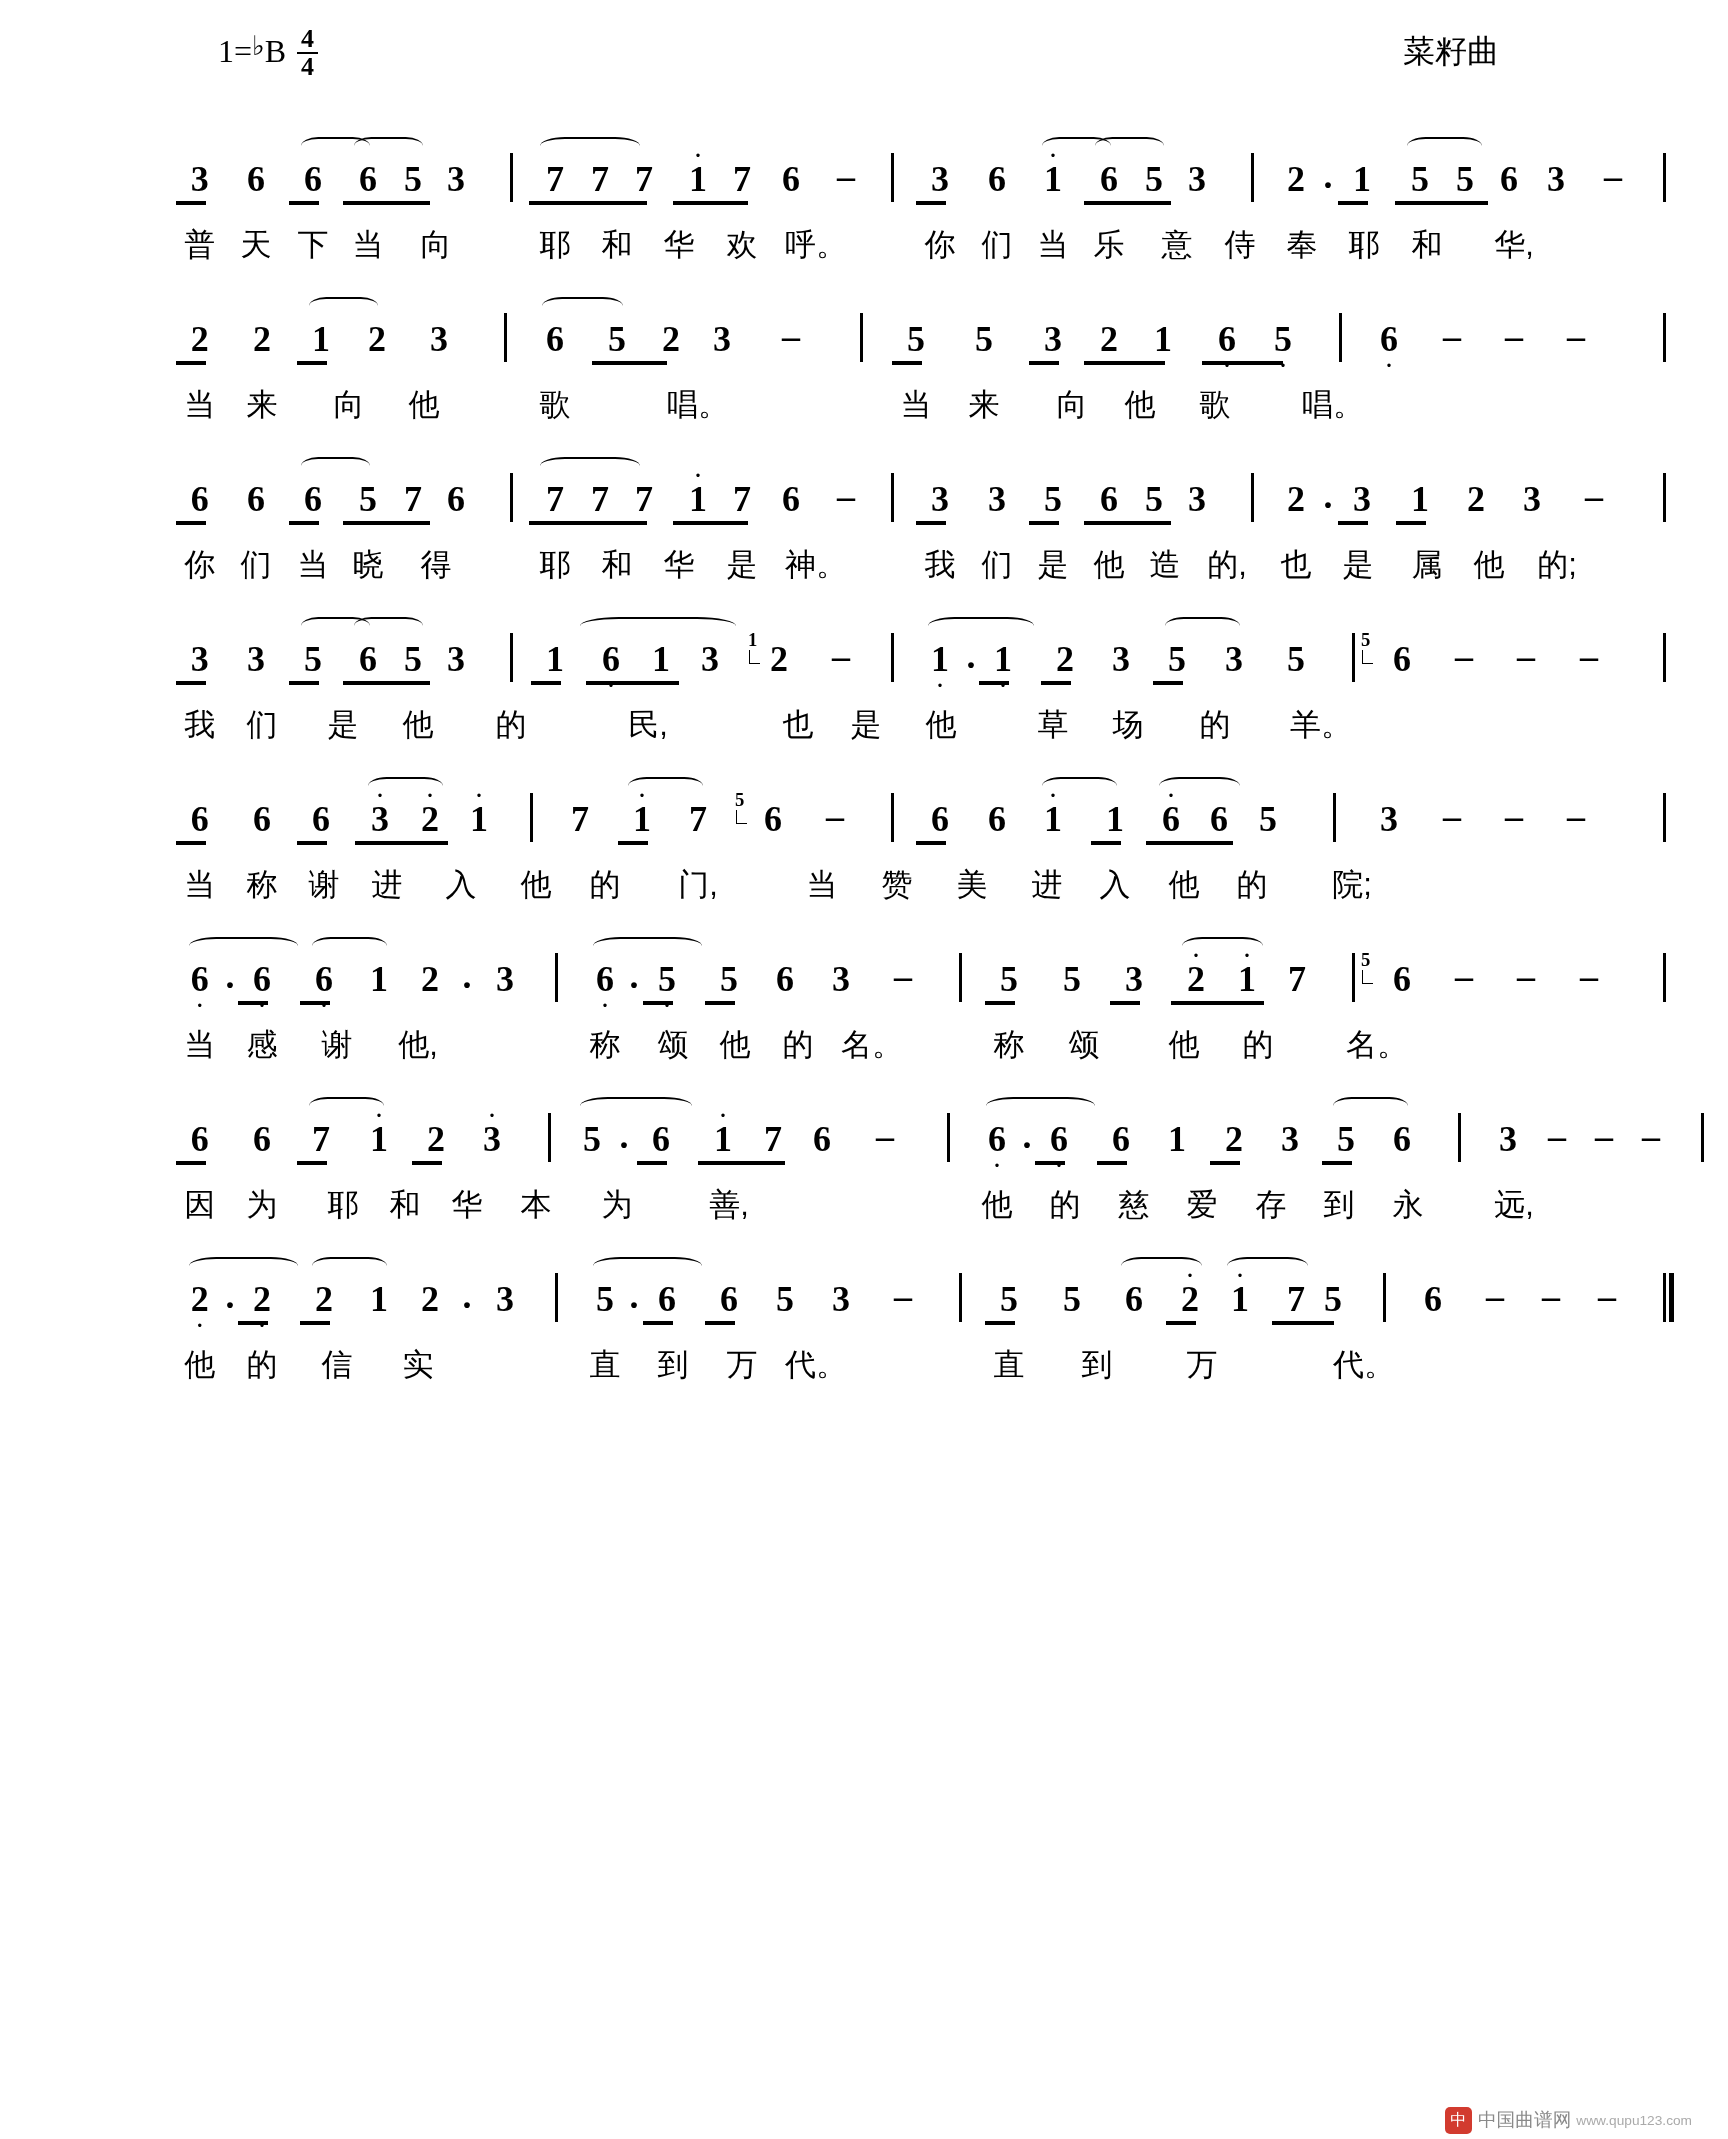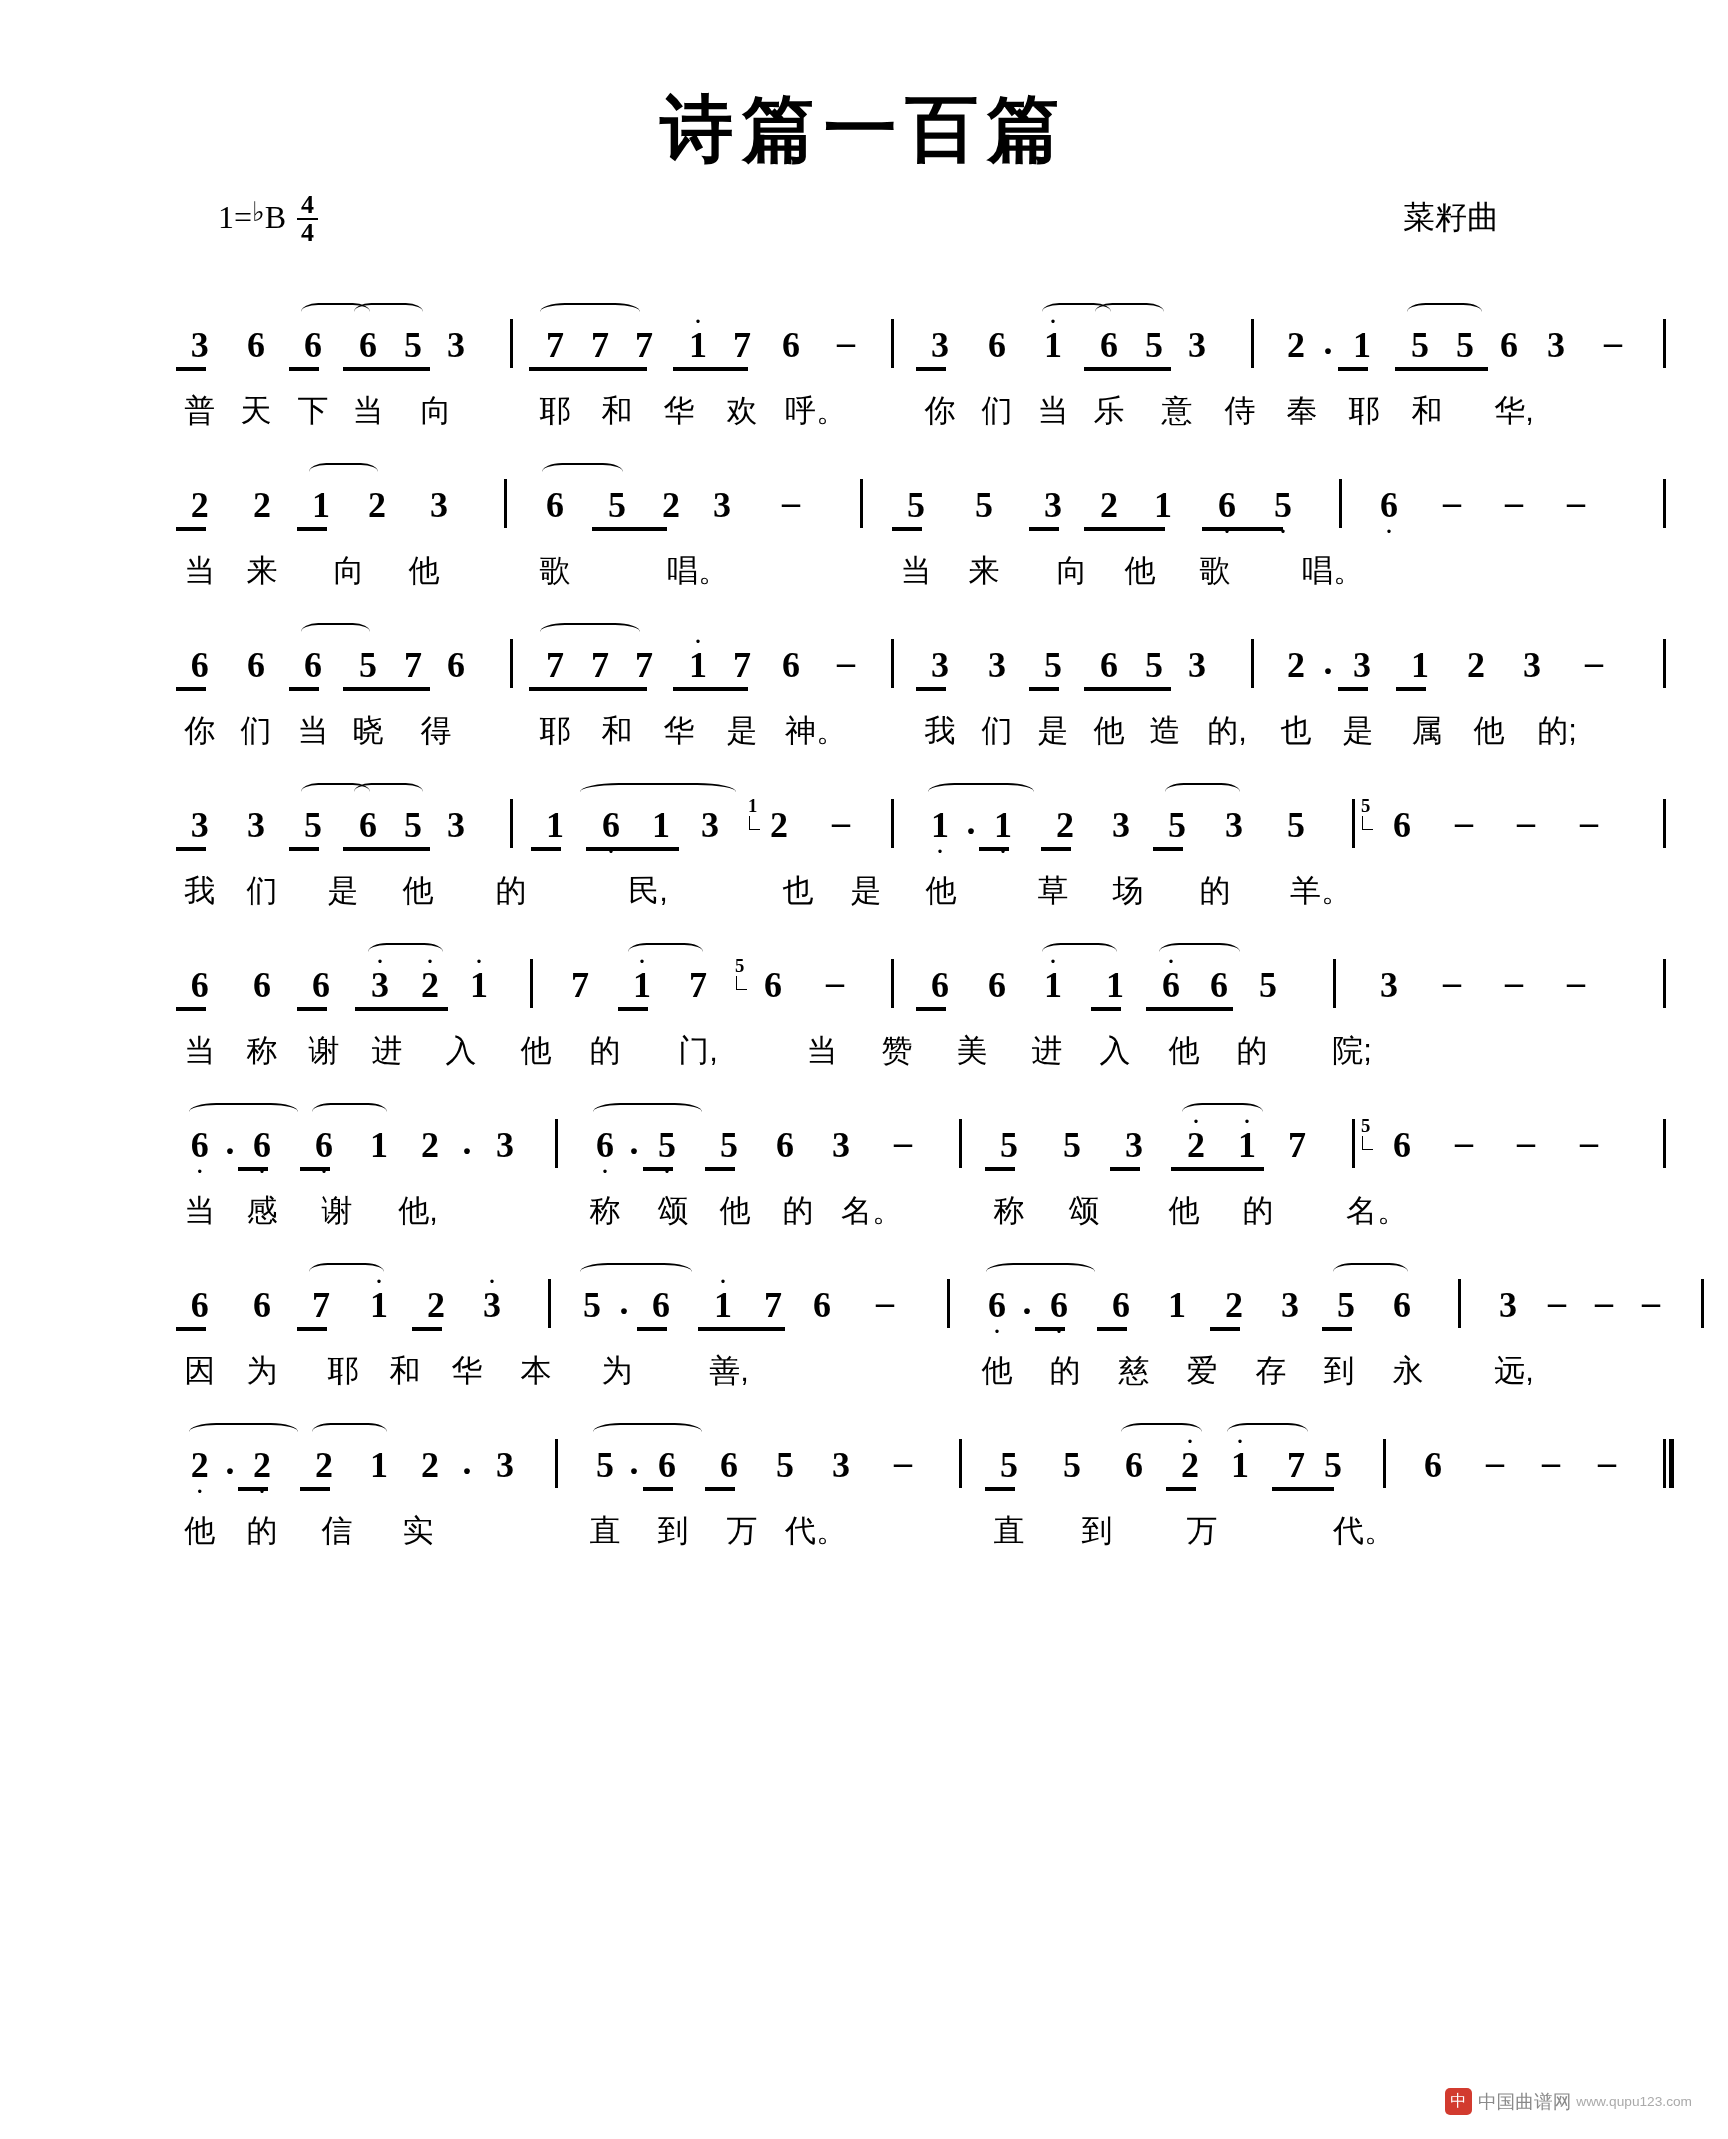--- a/index.html
+++ b/index.html
@@ -220,21 +220,20 @@
     font-size: 16px;
     margin-right: 6.2px;
   }
   .watermark .wm-sub { font-size: 13.7px; color: #aaa; margin-left: 5px; }
 </style>
 </head>
 <body>
 
 <div class="sheet">
 
-  <div class="title">诗篇一百篇</div>
 
   <div class="header-row">
     <div class="keysig">
       <span>1=</span>
         <span class="flat">♭</span>
         <span>B</span>
       <span class="meter">
         <span class="num">4</span>
         <span class="den">4</span>
       </span>

